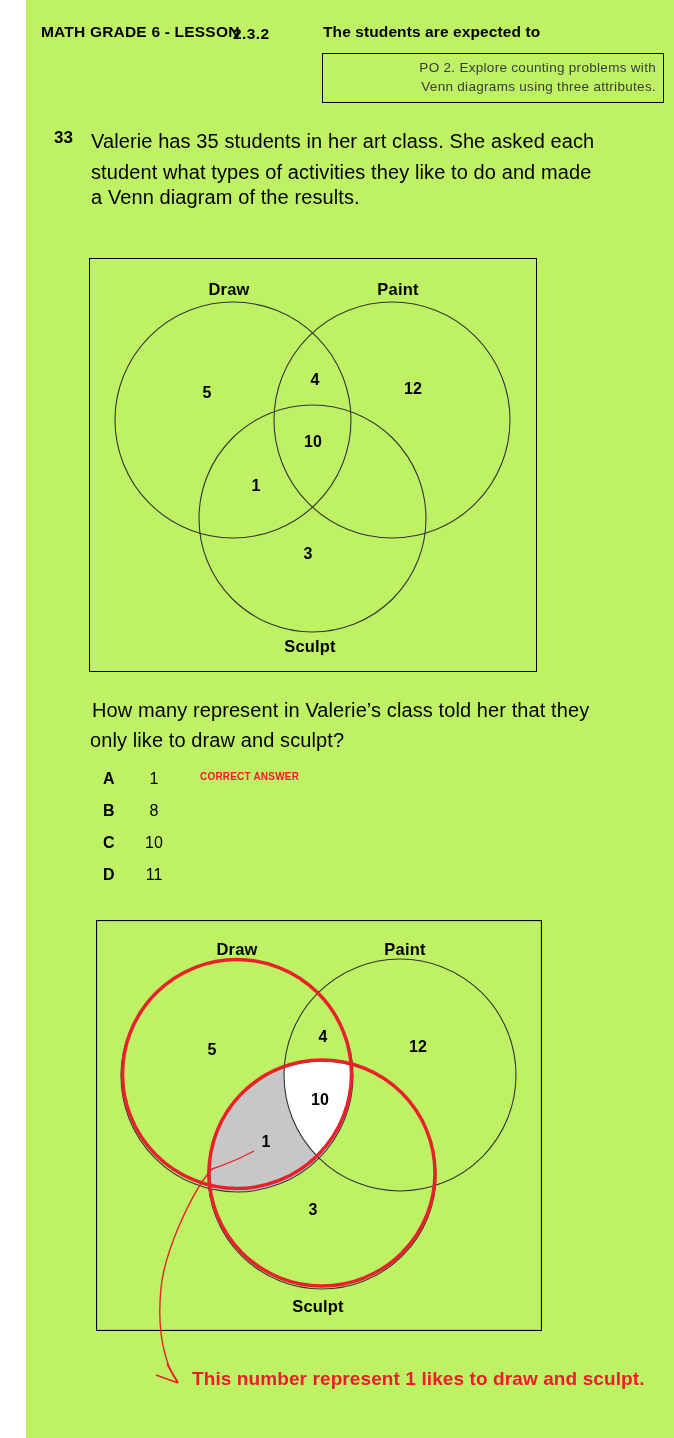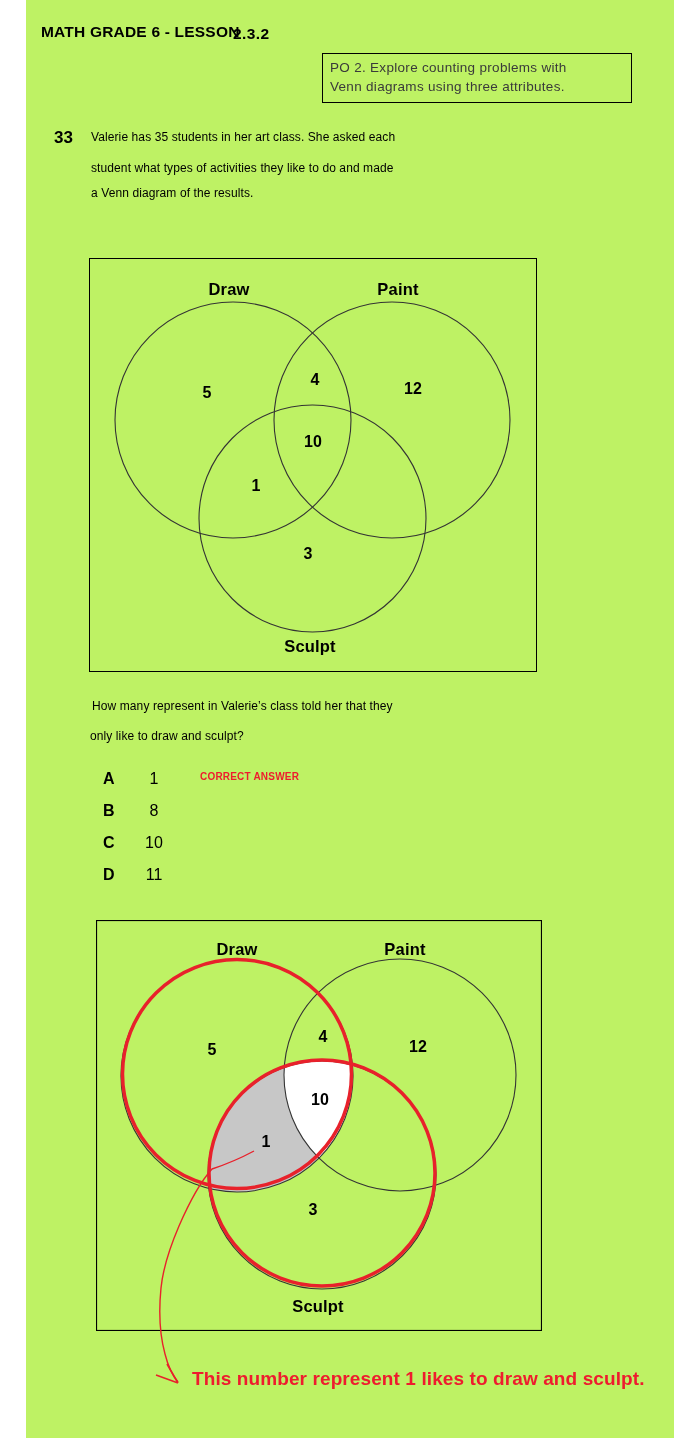--- a/index.html
+++ b/index.html
@@ -2,28 +2,28 @@
 <html><head>
 <meta charset="utf-8">
 <style>
   html,body{margin:0;padding:0;background:#fff;}
   .page{
     position:relative;width:674px;height:1438px;background:#bef264;
     font-family:"Liberation Sans",sans-serif;color:#000;overflow:hidden;margin-left:26px;
   }
   .abs{position:absolute;}
   .nowrap{white-space:nowrap;}
-  .bodytext{font-size:12px;letter-spacing:.1px;}
+  .bodytext{font-size:20px;letter-spacing:.1px;}
   .course{left:15px;top:23px;font-size:15.5px;font-weight:bold;letter-spacing:.2px;}
   .lesson{left:207px;top:25px;font-size:15.5px;font-weight:bold;letter-spacing:.4px;}
   .expected{left:297px;top:23px;font-size:15.5px;font-weight:bold;letter-spacing:.1px;}
   .po-box{
-    left:296px;top:53px;width:310px;height:50px;box-sizing:border-box;
+    left:296px;top:53px;width:342px;height:50px;box-sizing:border-box;
     border:1px solid #000;padding:4px 7px;font-size:13.5px;line-height:19px;
-    color:#3a3a3a;letter-spacing:.3px;
+    color:#3a3a3a;letter-spacing:.3px;text-align:right;
   }
   .qnum{left:28px;top:128px;font-size:17px;font-weight:bold;}
   .pl1{left:65px;top:130px;} .pl2{left:65px;top:161px;} .pl3{left:65px;top:186px;}
   .venn1{left:63px;top:258px;} .venn2{left:70px;top:920px;}
   .ql1{left:66px;top:699px;} .ql2{left:64px;top:729px;}
   .choice-row{left:0;width:674px;height:20px;}
   .row-a{top:770px;} .row-b{top:802px;} .row-c{top:834px;} .row-d{top:866px;}
   .choice-letter{position:absolute;left:77px;font-weight:bold;font-size:16px;}
   .choice-value{position:absolute;left:110px;width:36px;text-align:center;font-size:16px;}
   .choice-note{position:absolute;left:174px;top:1px;font-weight:bold;font-size:10px;color:#ee1c2e;letter-spacing:.2px;}
@@ -33,20 +33,21 @@
   .vtext{font-size:16px;}
   .vlabel{font-size:16.5px;letter-spacing:.2px;}
 </style>
 </head>
 <body>
 
 <div class="page">
 
   <div class="abs course nowrap">MATH GRADE 6 - LESSON</div>
   <div class="abs lesson nowrap">2.3.2</div>
+  <div class="abs expected nowrap">The students are expected to</div>
 
   <div class="abs po-box">
     <div class="nowrap">PO 2.  Explore counting problems with</div>
     <div class="nowrap">Venn diagrams using three attributes.</div>
   </div>
 
   <div class="abs qnum">33</div>
   <div class="abs pl1 bodytext nowrap">Valerie has 35 students in her art class. She asked each</div>
   <div class="abs pl2 bodytext nowrap">student what types of activities they like to do and made</div>
   <div class="abs pl3 bodytext nowrap">a Venn diagram of the results.</div>

